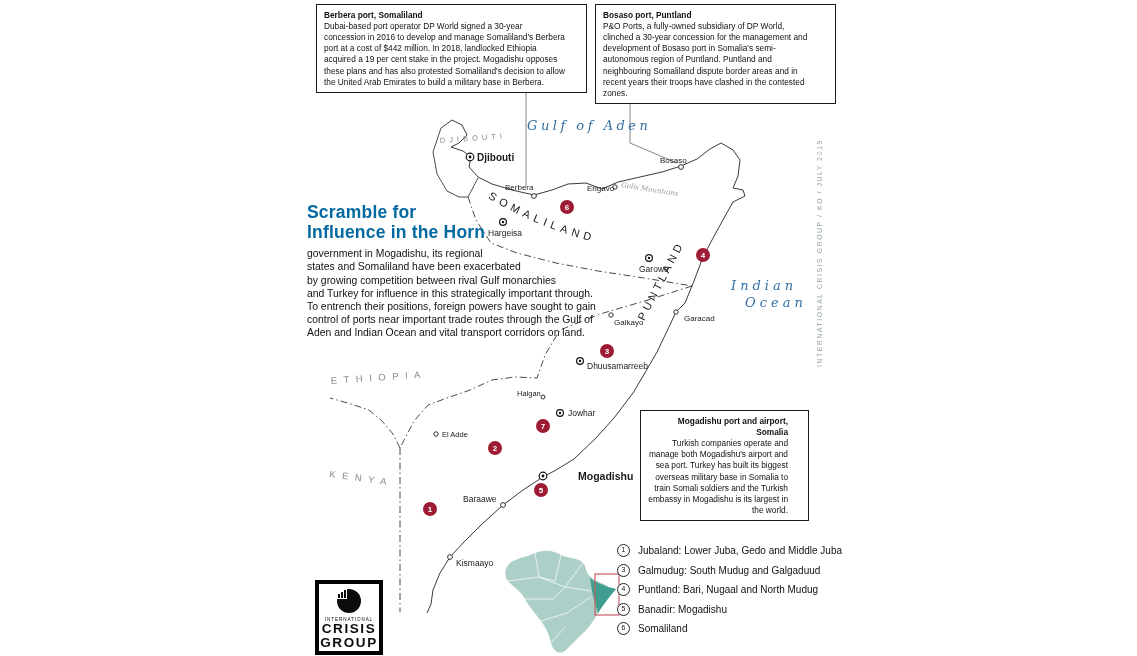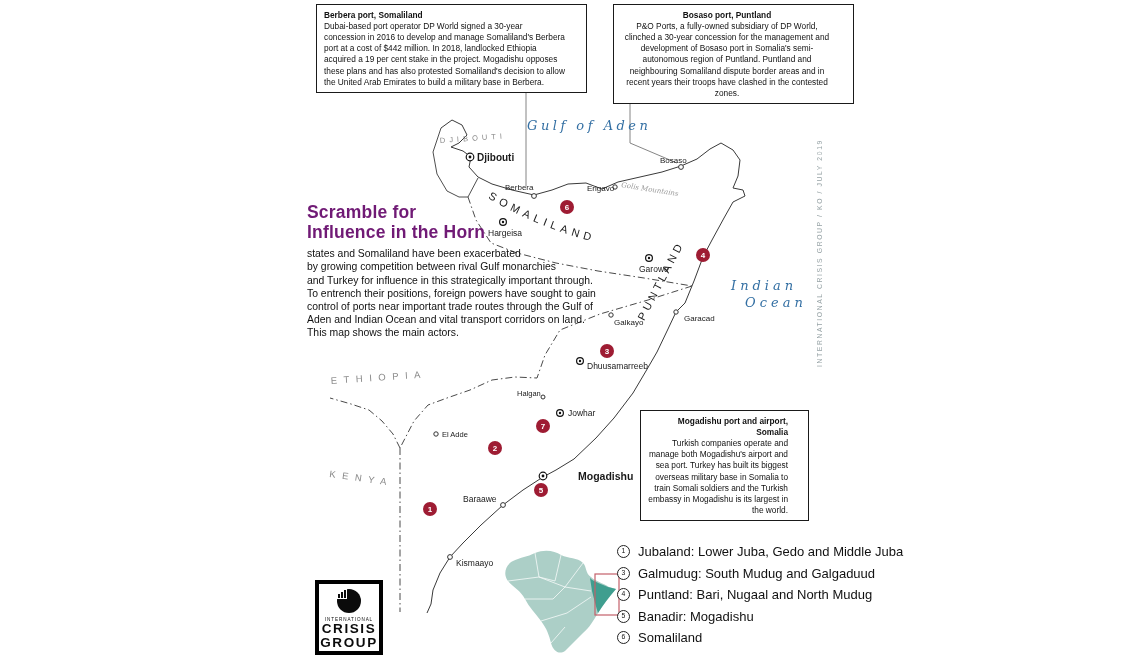--- a/index.html
+++ b/index.html
@@ -9,38 +9,38 @@
   }
   svg text{font-family:"Liberation Sans",sans-serif;}
   .serifit{font-family:"DejaVu Serif",serif;font-style:italic;}
   
   .callout{
     position:absolute;border:1px solid #1a1a1a;background:#fff;
     padding:5px 20px 4px 7px;font-size:8.3px;line-height:1.34;color:#111;
   }
   .callout .t{font-weight:bold;display:block;}
   #callout-berbera{left:316px;top:4px;width:242px;}
-  #callout-bosaso{left:613px;top:4px;width:212px;text-align:center;}
+  #callout-bosaso{left:595px;top:4px;width:212px;}
   #callout-mogadishu{left:640px;top:410px;width:140px;text-align:right;}
   
   #intro{position:absolute;left:307px;top:203px;width:372px;}
   #intro h1{
-    margin:0 0 5px 0;font-size:17.5px;line-height:1.12;color:#701a75;
+    margin:0 0 5px 0;font-size:17.5px;line-height:1.12;color:#0369a1;
     font-weight:bold;letter-spacing:.2px;
   }
   #intro .iline{display:block;font-size:10.4px;line-height:1.27;color:#101010;}
   
   #legend{position:absolute;left:617px;top:544px;width:250px;}
   .lrow{display:flex;align-items:center;margin-bottom:6.6px;}
   .lnum{
     width:11px;height:11px;border:1px solid #222;border-radius:50%;
     font-size:6.8px;line-height:1;display:flex;align-items:center;justify-content:center;
     margin-right:8px;flex:none;color:#111;background:#fff;
   }
-  .ltext{font-size:13px;color:#111;white-space:nowrap;}
+  .ltext{font-size:10px;color:#111;white-space:nowrap;}
   
   #logo{
     position:absolute;left:315px;top:580px;width:68px;height:75px;
     border:4px solid #000000;box-sizing:border-box;background:#fff;
     display:flex;flex-direction:column;align-items:center;
   }
   .logo-disc{position:relative;width:24px;height:24px;border-radius:50%;background:#0b0b0b;margin-top:5px;}
   .logo-notch{position:absolute;left:-1px;top:-1px;width:11px;height:11px;background:#fff;}
   .logo-notch i{position:absolute;bottom:1px;background:#0b0b0b;width:2px;display:block;}
   .logo-notch i.b1{left:2px;height:4px;}
@@ -194,27 +194,27 @@
 <div class="callout" id="callout-mogadishu">
   <span class="t">Mogadishu port and airport, Somalia</span>
   <span>Turkish companies operate and manage both Mogadishu's airport and sea port. Turkey has built its biggest overseas military base in Somalia to train Somali soldiers and the Turkish embassy in Mogadishu is its largest in the world.</span>
 </div>
 
 <div id="intro">
   <h1>
     <span>Scramble for</span><br>
     <span>Influence in the Horn</span>
   </h1>
+  <span class="iline">government in Mogadishu, its regional</span>
   <span class="iline">states and Somaliland have been exacerbated</span>
   <span class="iline">by growing competition between rival Gulf monarchies</span>
   <span class="iline">and Turkey for influence in this strategically important through.</span>
   <span class="iline">To entrench their positions, foreign powers have sought to gain</span>
   <span class="iline">control of ports near important trade routes through the Gulf of</span>
   <span class="iline">Aden and Indian Ocean and vital transport corridors on land.</span>
-  <span class="iline">This map shows the main actors.</span>
 </div>
 
 <div id="legend">
   <div class="lrow">
     <span class="lnum">1</span>
     <span class="ltext">Jubaland: Lower Juba, Gedo and Middle Juba</span>
   </div>
   <div class="lrow">
     <span class="lnum">3</span>
     <span class="ltext">Galmudug: South Mudug and Galgaduud</span>

